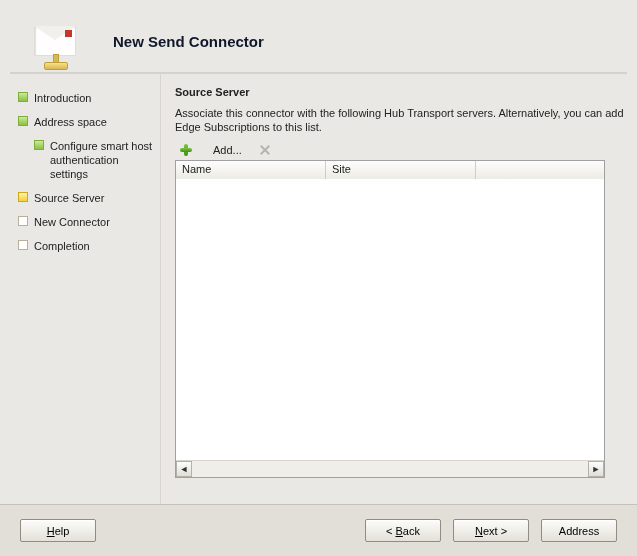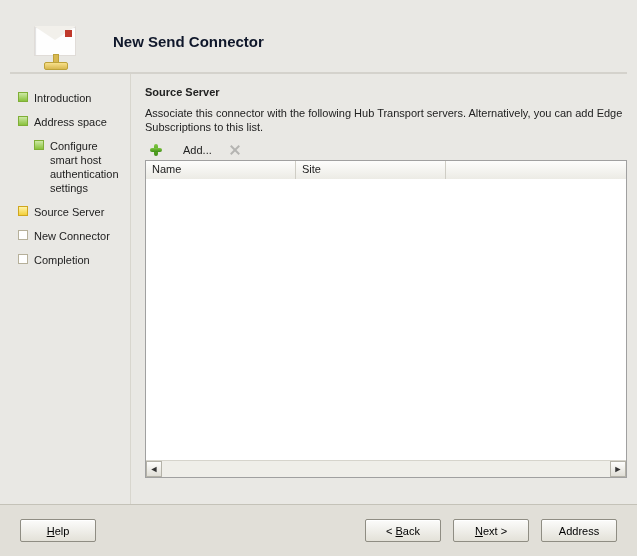--- a/index.html
+++ b/index.html
@@ -144,21 +144,21 @@
   }
   .x-icon::before, .x-icon::after {
     content:""; position:absolute; left:1px; top:6px; width:12px; height:2px; background:#555;
   }
   .x-icon::before { transform:rotate(45deg); }
   .x-icon::after  { transform:rotate(-45deg); }
   .list-frame {
     border:1px solid #a0a0a0;
     background:#a3a3a3;
     height:318px;
-    width:482px;
+    width:430px;
     box-sizing:border-box;
     position:relative;
     overflow:hidden;
   }
   .list-header {
     display:flex;
     height:18px;
     background:linear-gradient(#fdfdfc,#ecebe5);
     border-bottom:1px solid #cfcdc5;
   }

